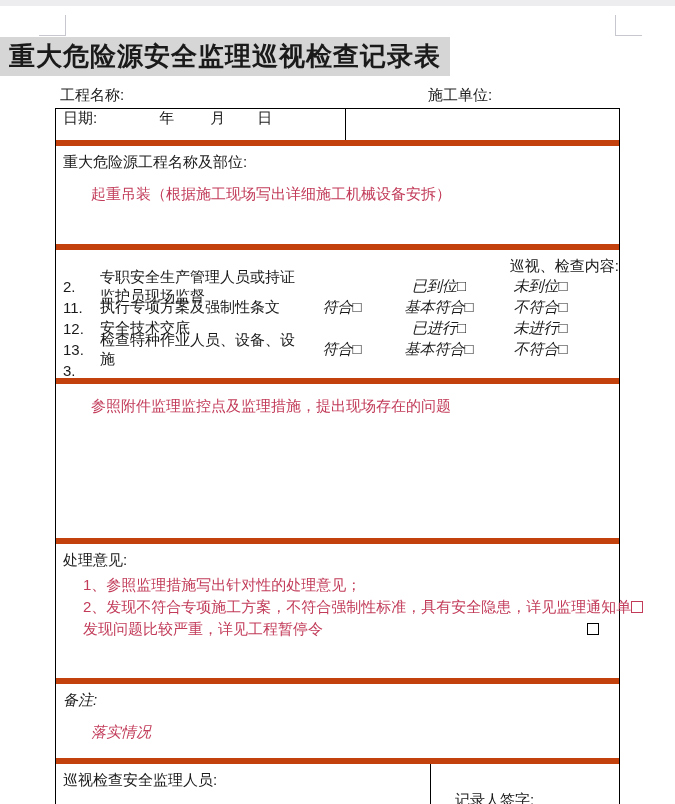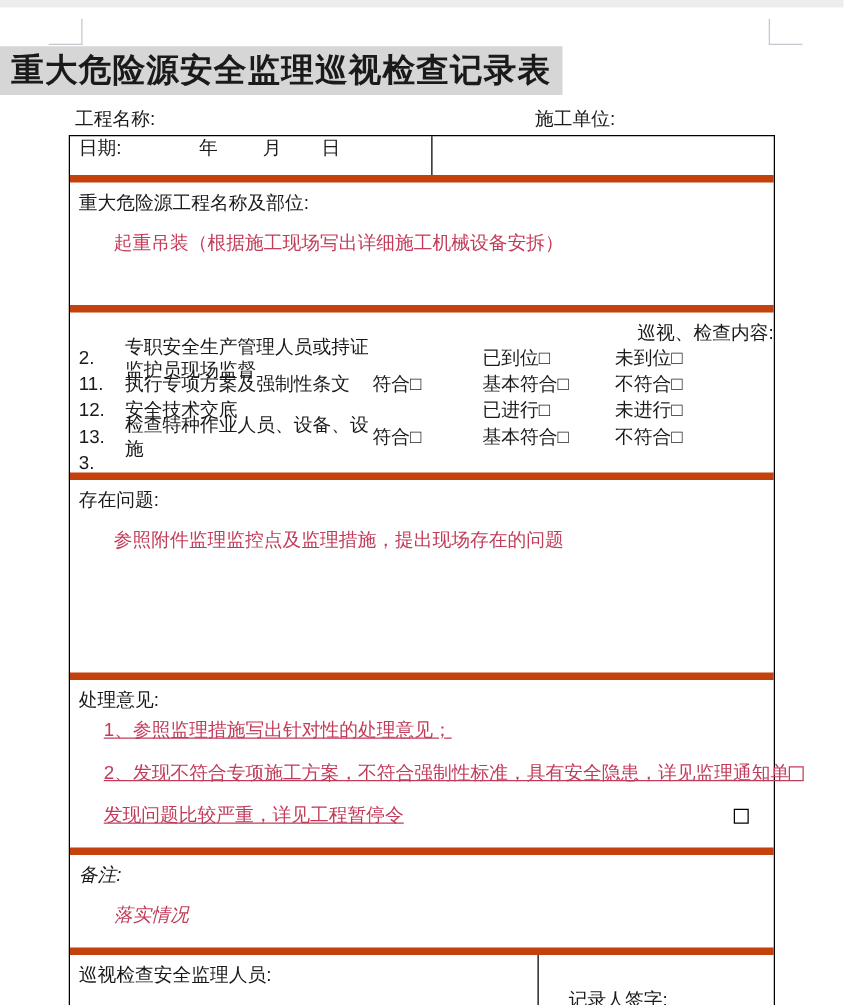--- a/index.html
+++ b/index.html
@@ -39,28 +39,28 @@
   .date-left .y{margin-left:62px;} .date-left .m{margin-left:36px;} .date-left .d{margin-left:32px;}
   .date-right{flex:1;}
   
   .r-hazard{height:104px;}
   .indent-red{margin-top:13px;padding-left:35px;font-size:15px;}
   
   .r-insp{height:134px;padding-top:5px;}
   .insp-item{display:flex;align-items:center;height:21px;padding:0 30px 0 7px;}
   .insp-num{width:37px;}
   .insp-text{flex:1;}
-  .opt{text-align:left;white-space:nowrap;}
+  .opt{text-align:center;white-space:nowrap;font-style:italic;}
   .opt1{width:88px;} .opt2{width:106px;} .opt3{width:97px;}
   
   .r-prob{height:160px;}
   
   .r-op{height:140px;}
-  .op-line{display:flex;align-items:center;padding:0 14px 0 27px;line-height:21px;margin-top:13px;}
-  .op-line .txt{white-space:nowrap;text-decoration:underline;}
+  .op-line{display:flex;align-items:center;padding:0 14px 0 27px;line-height:21px;margin-top:1px;}
+  .op-line .txt{white-space:nowrap;}
   .op-line .sp{flex:1;}
   .cbx{width:12px;height:12px;box-sizing:border-box;display:inline-block;flex:0 0 auto;}
   .cbx.redbox{border:1.5px solid var(--red,#c23c5a);}
   .cbx.blackbox{border:1.5px solid #000;margin-right:6px;}
   
   .r-rem{height:80px;font-style:italic;}
   
   .r-sig{height:62px;display:flex;align-items:stretch;}
   .sig-left{width:375px;border-right:1px solid #000;box-sizing:border-box;padding:7px 0 0 7px;}
   .sig-right{flex:1;padding:27px 0 0 24px;}
@@ -137,21 +137,20 @@
       <span class="opt opt1">符合□</span>
       <span class="opt opt2">基本符合□</span>
       <span class="opt opt3">不符合□</span>
     </div>
     <div class="insp-item">
       <span class="insp-num">3.</span>
     </div>
   </div>
 
   <div class="row r-prob">
-    <div class="sec-label">存在问题:</div>
     <div class="indent-red red">参照附件监理监控点及监理措施，提出现场存在的问题</div>
   </div>
 
   <div class="row r-op">
     <div class="sec-label">处理意见:</div>
     <div class="op-line red" style="margin-top:4px;">
       <span class="txt">1、参照监理措施写出针对性的处理意见；</span>
     </div>
     <div class="op-line red">
       <span class="txt">2、发现不符合专项施工方案，不符合强制性标准，具有安全隐患，详见监理通知单</span>

